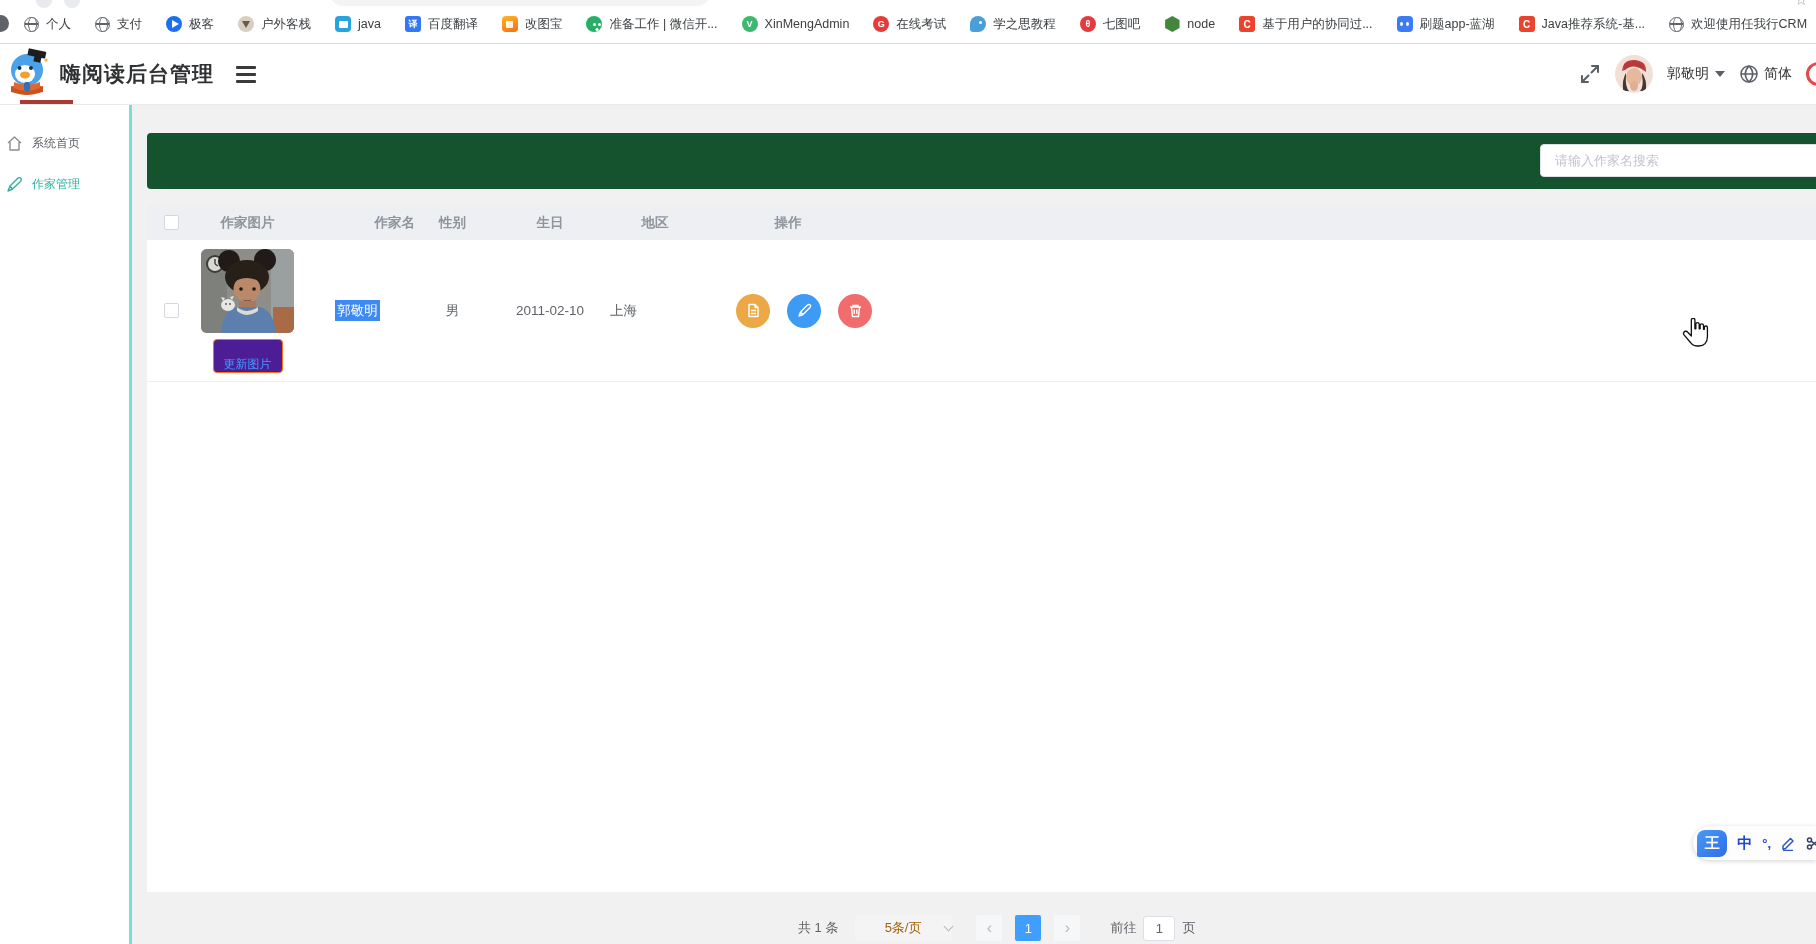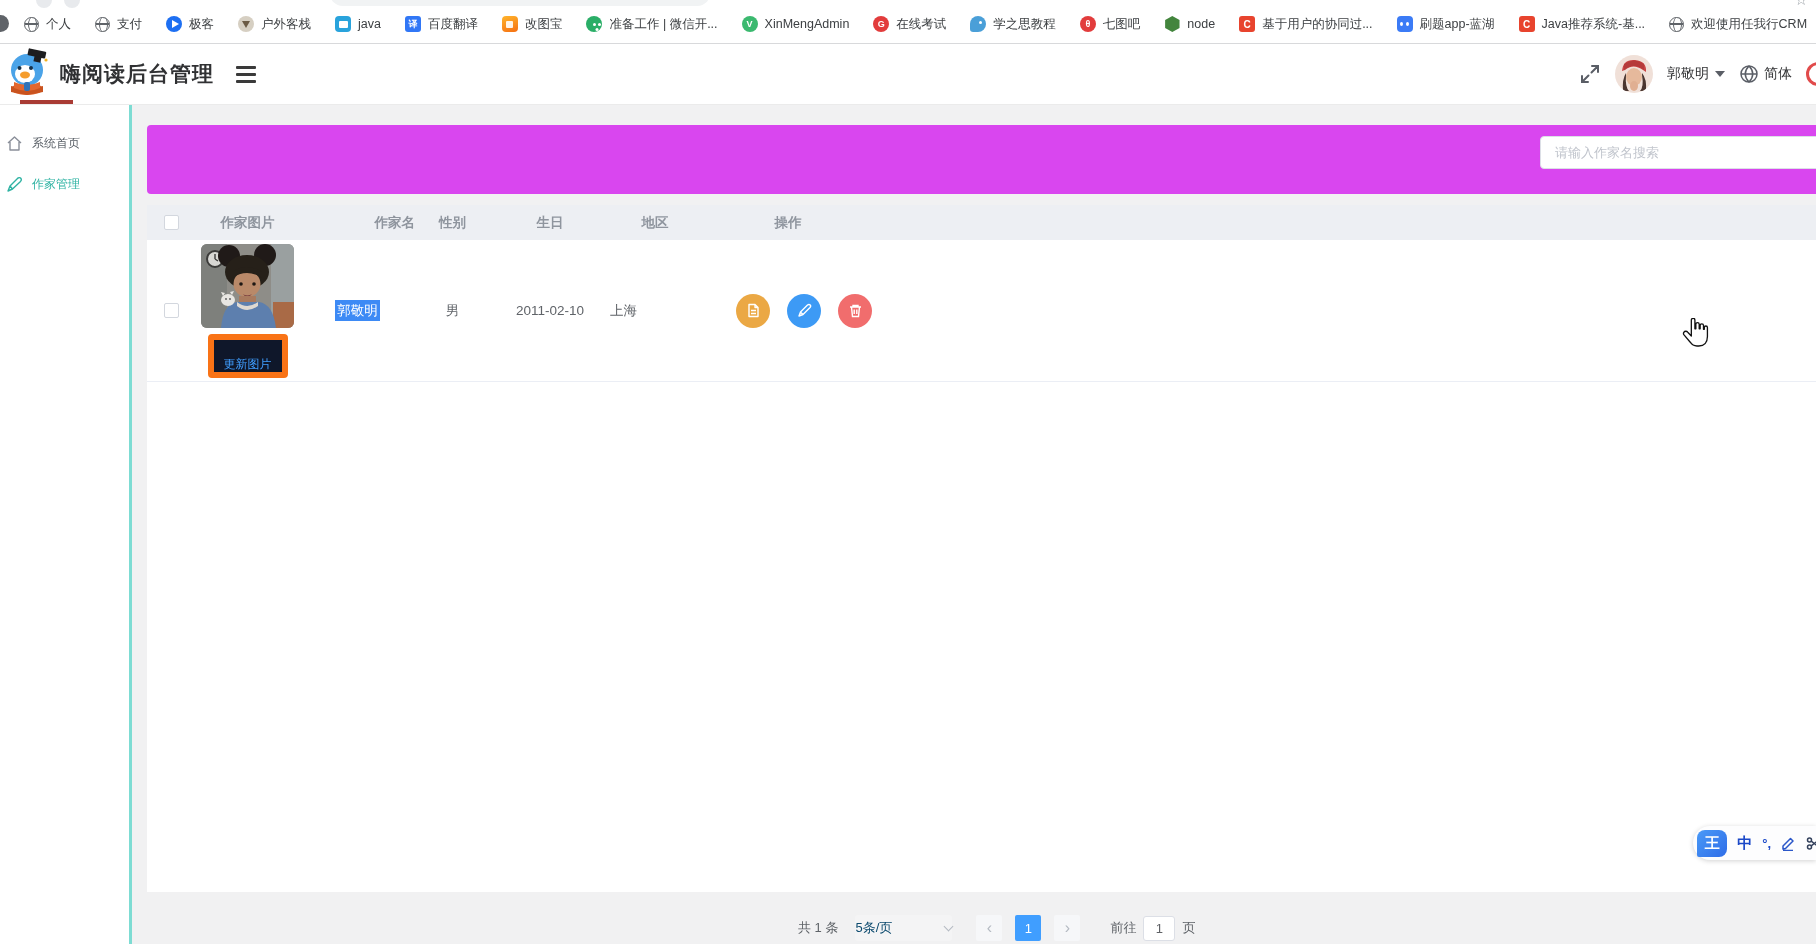--- a/index.html
+++ b/index.html
@@ -58,56 +58,56 @@
 
   
   .sidebar{position:absolute;left:0;top:105px;bottom:0;width:132px;background:#fff;border-right:3px solid #7ddcd3;z-index:5}
   .side-item{display:flex;align-items:center;gap:9px;padding:12px 4px 12px 6px;font-size:12px;color:#595f66;cursor:pointer}
   .side-item:first-child{margin-top:18px}
   .side-item.active{color:#2fb3a3}
   .side-item svg{flex:none}
 
   
   .content{position:absolute;left:132px;top:105px;right:0;bottom:0;background:#f1f1f2}
-  .search-panel{position:absolute;left:15px;top:20px;right:0;height:69px;background:#d946ef;border-radius:4px 0 0 4px}
+  .search-panel{position:absolute;left:15px;top:28px;right:0;height:56px;background:#14532d;border-radius:4px 0 0 4px}
   .search-input{position:absolute;left:1393px;top:11px;width:300px;height:33px;border:1px solid #dcdfe6;border-radius:4px;padding:0 14px;font-size:13px;color:#606266;outline:none;font-family:"Liberation Sans",sans-serif}
   .search-input::placeholder{color:#c0c4cc}
 
   .table-panel{position:absolute;left:15px;top:100px;right:0;bottom:52px;background:#fff}
   .thead{display:flex;align-items:center;height:35px;background:#edeff3;color:#8f959e;font-size:13.5px;font-weight:700}
   .col-check{width:48px;display:flex;justify-content:center}
   .col-img{width:105px;text-align:center}
   .col-name{width:115px;text-align:right}
   .col-gender{width:75px;text-align:center}
   .col-birth{width:120px;text-align:center}
   .col-region{width:90px;text-align:center}
   .col-bio{flex:1;padding-left:8px}
   .col-ops{width:176px;text-align:center}
   .checkbox{width:15px;height:15px;background:#fff;border:1px solid #d3d7de;border-radius:2px;cursor:pointer}
   .trow{display:flex;align-items:center;height:142px;border-bottom:1px solid #ebeef5;font-size:13.5px;color:#5f6368}
   .cell-img{width:105px;display:flex;flex-direction:column;align-items:center;gap:6px}
   .author-photo{width:93px;height:84px;border-radius:6px;overflow:hidden;flex:none}
-  .update-btn{height:25px;padding:16px 10px;font-size:12px;color:#409eff;background:#0f172a;border:6px solid #f97316;border-radius:4px;cursor:pointer;font-family:"Liberation Sans",sans-serif}
+  .update-btn{height:25px;padding:16px 10px;font-size:12px;color:#409eff;background:#4c1d95;border:1px solid #f97316;border-radius:4px;cursor:pointer;font-family:"Liberation Sans",sans-serif}
   .cell-name{width:115px;text-align:center}
   .name-selected{background:#3d8af5;color:#fff;padding:3px 2px}
   .cell-gender{width:75px;text-align:center}
   .cell-birth{width:120px;text-align:center}
   .cell-region{width:90px;text-align:left}
   .cell-bio{flex:1;padding:0 20px 0 8px;font-size:13px;line-height:30px;color:#5f6368}
   .cell-ops{width:176px;display:flex;align-items:center;gap:17px;padding-left:36px}
   .op-btn{width:34px;height:34px;border-radius:50%;border:none;display:flex;align-items:center;justify-content:center;cursor:pointer;flex:none}
   .op-view{background:#eba844}
   .op-edit{background:#3d9af5}
   .op-del{background:#f16d6d}
   .cursor-hand{position:absolute;left:1550px;top:213px;z-index:40;pointer-events:none}
 
   
   .pagination{position:absolute;left:666px;top:810px;display:flex;align-items:center;font-size:13px;color:#5f6368}
   .pg-total{margin-right:17px}
-  .page-size{width:97px;height:26px;background:#f4f4f5;border-radius:3px;display:flex;align-items:center;justify-content:space-between;gap:18px;color:#0c4a6e;cursor:pointer;margin-right:24px}
+  .page-size{width:97px;height:26px;background:#f4f4f5;border-radius:3px;display:flex;align-items:center;justify-content:flex-end;gap:24px;color:#a16207;cursor:pointer;margin-right:24px}
   .sel-chevron{width:7px;height:7px;border-right:1.5px solid #b4bac2;border-bottom:1.5px solid #b4bac2;transform:rotate(45deg);margin-top:-4px}
   .pg-btn{width:26px;height:26px;background:#f6f7f9;border:none;border-radius:2px;color:#b4bac2;font-size:16px;display:flex;align-items:center;justify-content:center;cursor:pointer}
   .pg-current{width:26px;height:26px;background:#409eff;border-radius:2px;color:#fff;display:flex;align-items:center;justify-content:center;margin:0 13px;cursor:pointer}
   .pg-next{margin-right:30px}
   .jump{display:flex;align-items:center;gap:7px}
   .goto-input{width:32px;height:25px;border:1px solid #dcdfe6;border-radius:3px;text-align:center;font-size:13px;color:#606266;outline:none;font-family:"Liberation Sans",sans-serif}
 
   
   .ime{position:absolute;right:0;top:721px;height:34px;display:flex;align-items:center;gap:10px;background:#fdfdfe;border-radius:17px 0 0 17px;box-shadow:0 1px 5px rgba(0,0,0,.18);padding:0 0 0 4px;z-index:40}
   .ime-brand{width:30px;height:27px;background:linear-gradient(135deg,#4a9af7,#2f6de8);border-radius:8px 8px 8px 2px;color:#fff;font-weight:bold;font-size:15px;display:flex;align-items:center;justify-content:center;cursor:pointer}

